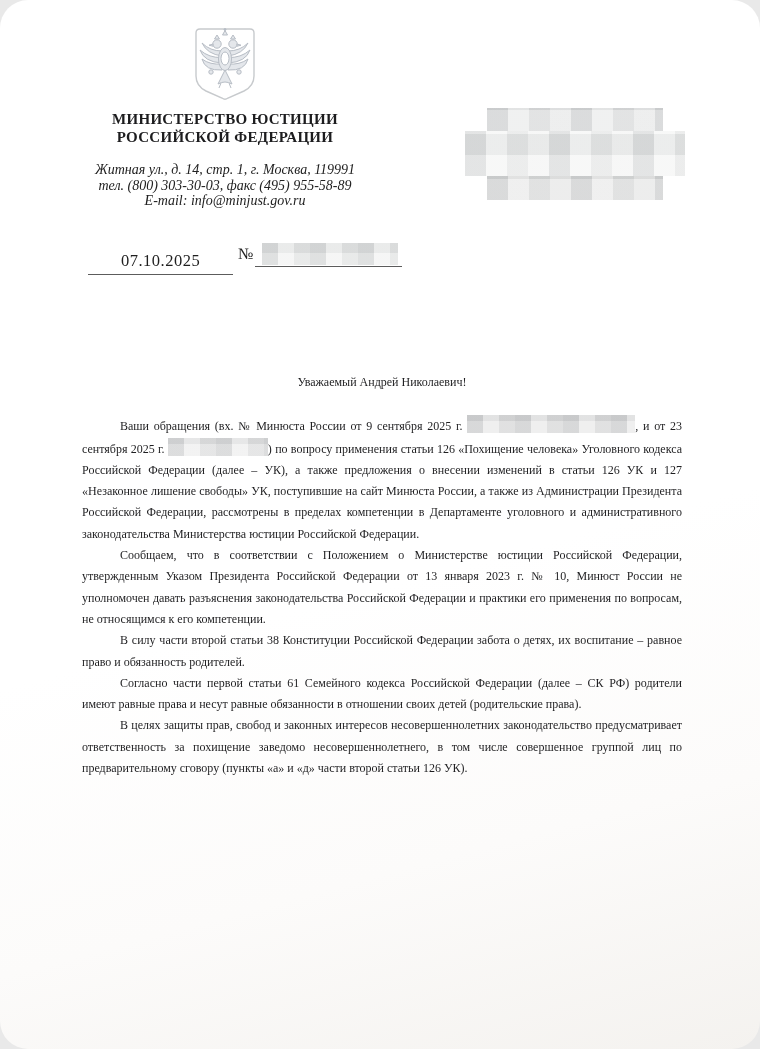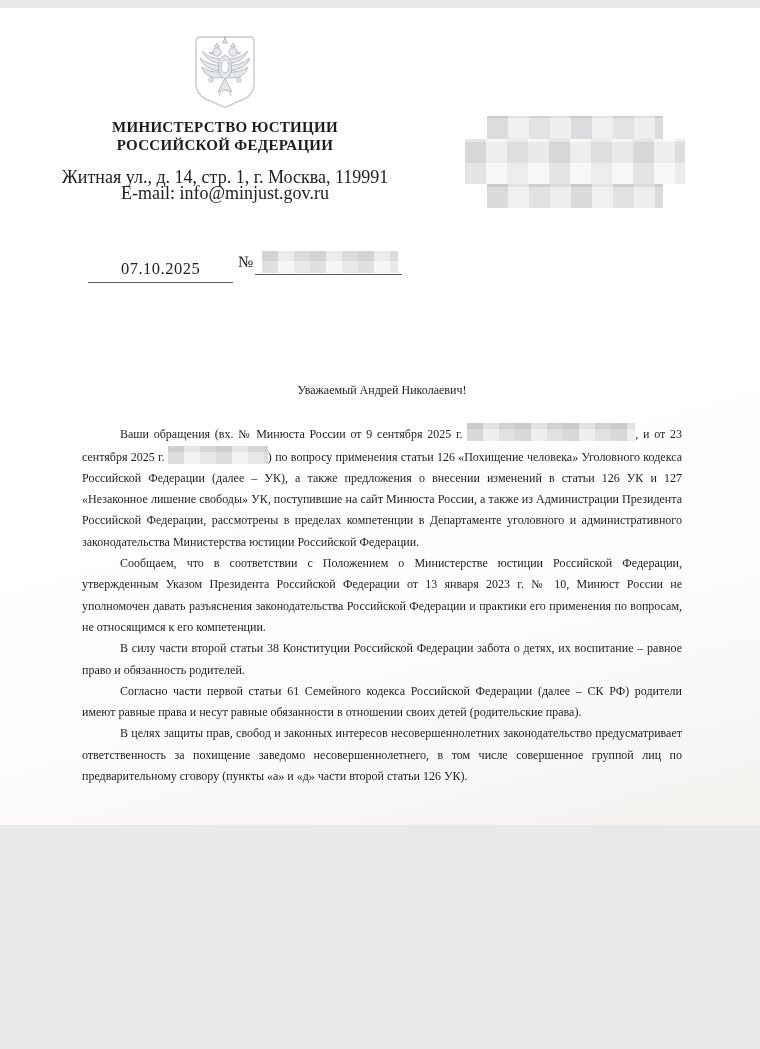--- a/index.html
+++ b/index.html
@@ -4,25 +4,26 @@
 <style>
   html, body {
     margin: 0;
     padding: 0;
     background: #e9e9e9;
     font-family: "Liberation Serif", "DejaVu Serif", serif;
   }
   .page {
     position: relative;
     width: 760px;
-    height: 817px;
-    margin: 8px auto;
+    height: 1049px;
+    margin: 0 auto;
     background: linear-gradient(165deg, #ffffff 55%, #fcfbfa 78%, #f4f2ef 100%);
     overflow: hidden;
     color: #1f1f1f;
+    border-radius: 28px;
   }
 
   
   .letterhead {
     position: absolute;
     left: 60px;
     top: 26px;
     width: 330px;
     text-align: center;
   }
@@ -32,23 +33,24 @@
   }
   .ministry-name {
     font-weight: bold;
     font-size: 15px;
     line-height: 17.5px;
     letter-spacing: 0.3px;
     color: #1c1c1e;
   }
   .address-block {
     margin-top: 16px;
-    font-size: 18px;
+    font-size: 14px;
     line-height: 15.5px;
     color: #222;
+    font-style: italic;
   }
 
   
   .px {
     background-image:
       repeating-linear-gradient(90deg,
         rgba(125,130,135,0.14) 0 21px,
         rgba(255,255,255,0.30) 21px 42px,
         rgba(125,130,135,0.07) 42px 63px,
         rgba(255,255,255,0.18) 63px 84px),
@@ -188,20 +190,21 @@
       </g>
     </svg>
 
     <div class="ministry-name">
       <div>МИНИСТЕРСТВО ЮСТИЦИИ</div>
       <div>РОССИЙСКОЙ ФЕДЕРАЦИИ</div>
     </div>
 
     <div class="address-block">
       <div>Житная ул., д. 14, стр. 1, г. Москва, 119991</div>
+      <div>тел. (800) 303-30-03, факс (495) 955-58-89</div>
       <div>E-mail: info@minjust.gov.ru</div>
     </div>
   </div>
 
   <div class="addressee">
     <div class="row1 px"></div>
     <div class="row2 px"></div>
     <div class="row3 px"></div>
   </div>
 

